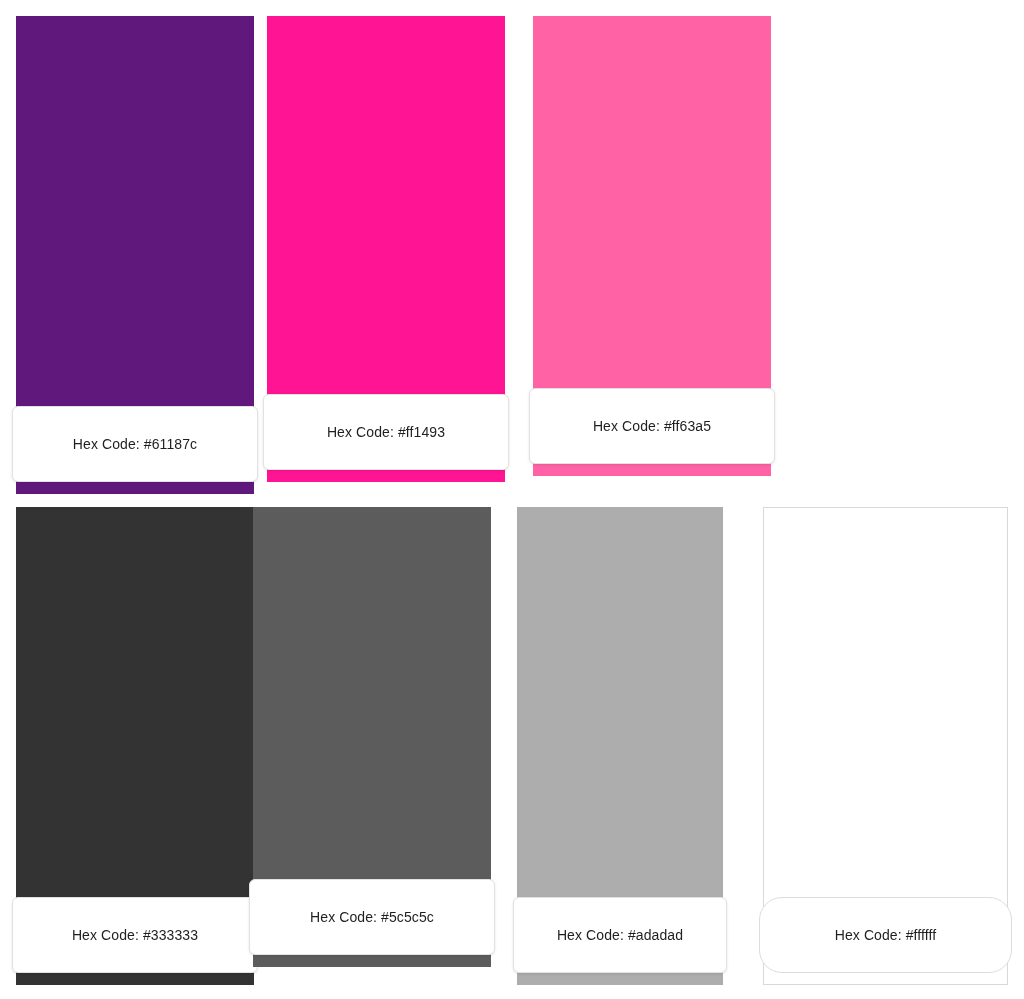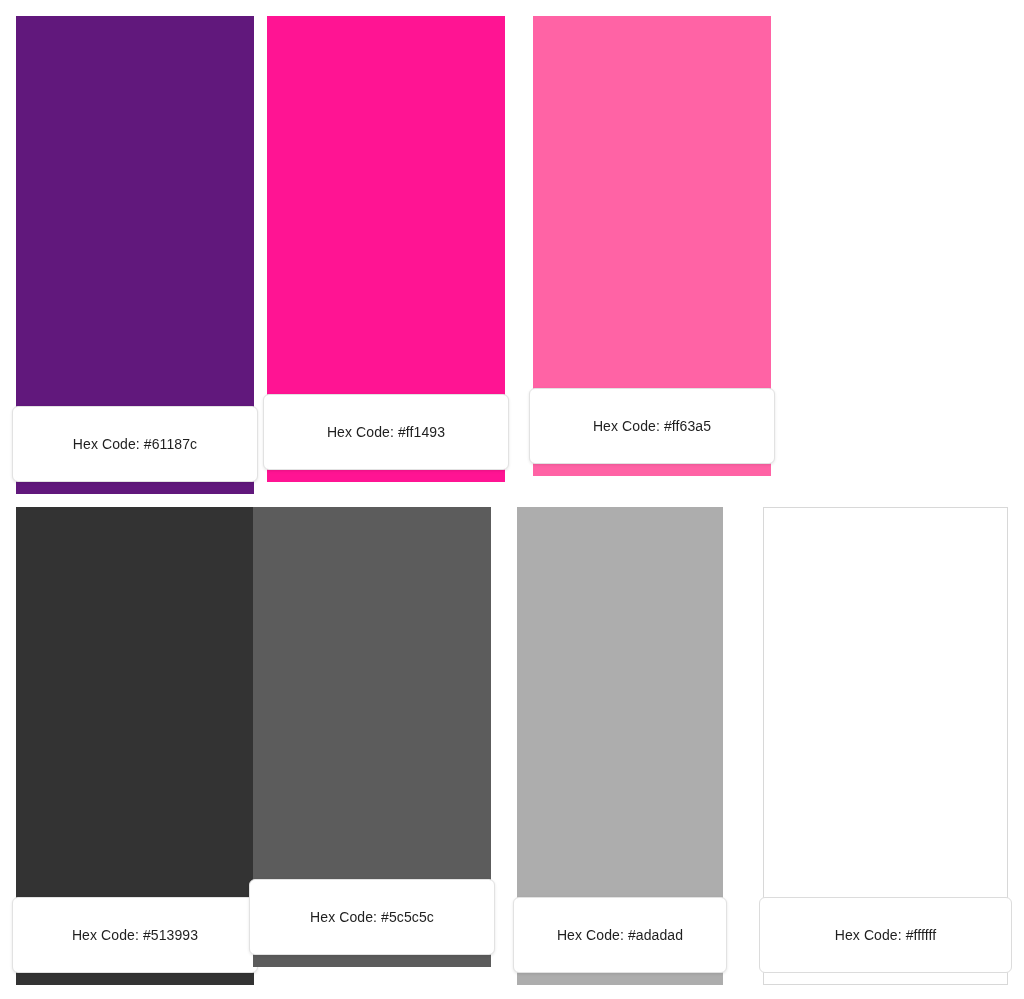--- a/index.html
+++ b/index.html
@@ -51,20 +51,21 @@
     display: flex;
     align-items: center;
     justify-content: center;
     box-sizing: border-box;
     box-shadow: 0 1px 3px rgba(0,0,0,0.10);
   }
 
   .swatch-label.plain {
     box-shadow: none;
     border-color: #dcdcdc;
+    border-radius: 23px;
   }
 
   .hex-text {
     font-family: "Liberation Sans", sans-serif;
     font-size: 14px;
     line-height: 1;
     color: #1f1f1f;
     letter-spacing: 0.1px;
     white-space: nowrap;
   }
@@ -87,21 +88,21 @@
     </div>
     <div class="swatch-card" style="left: 517px; top: 16px; width: 238px; height: 460px; margin-left: 16px;">
       <div class="swatch-color" style="background-color: rgb(255, 99, 165);"></div>
       <div class="swatch-label">
         <span class="hex-text">Hex Code: #ff63a5</span>
       </div>
     </div>
     <div class="swatch-card" style="left: 16px; top: 507px; width: 238px; height: 478px;">
       <div class="swatch-color" style="background-color: rgb(51, 51, 51);"></div>
       <div class="swatch-label">
-        <span class="hex-text">Hex Code: #513993</span>
+        <span class="hex-text">Hex Code: #333333</span>
       </div>
     </div>
     <div class="swatch-card" style="left: 253px; top: 507px; width: 238px; height: 460px;">
       <div class="swatch-color" style="background-color: rgb(92, 92, 92);"></div>
       <div class="swatch-label">
         <span class="hex-text">Hex Code: #5c5c5c</span>
       </div>
     </div>
     <div class="swatch-card" style="left: 517px; top: 507px; width: 206px; height: 478px;">
       <div class="swatch-color" style="background-color: rgb(173, 173, 173);"></div>

